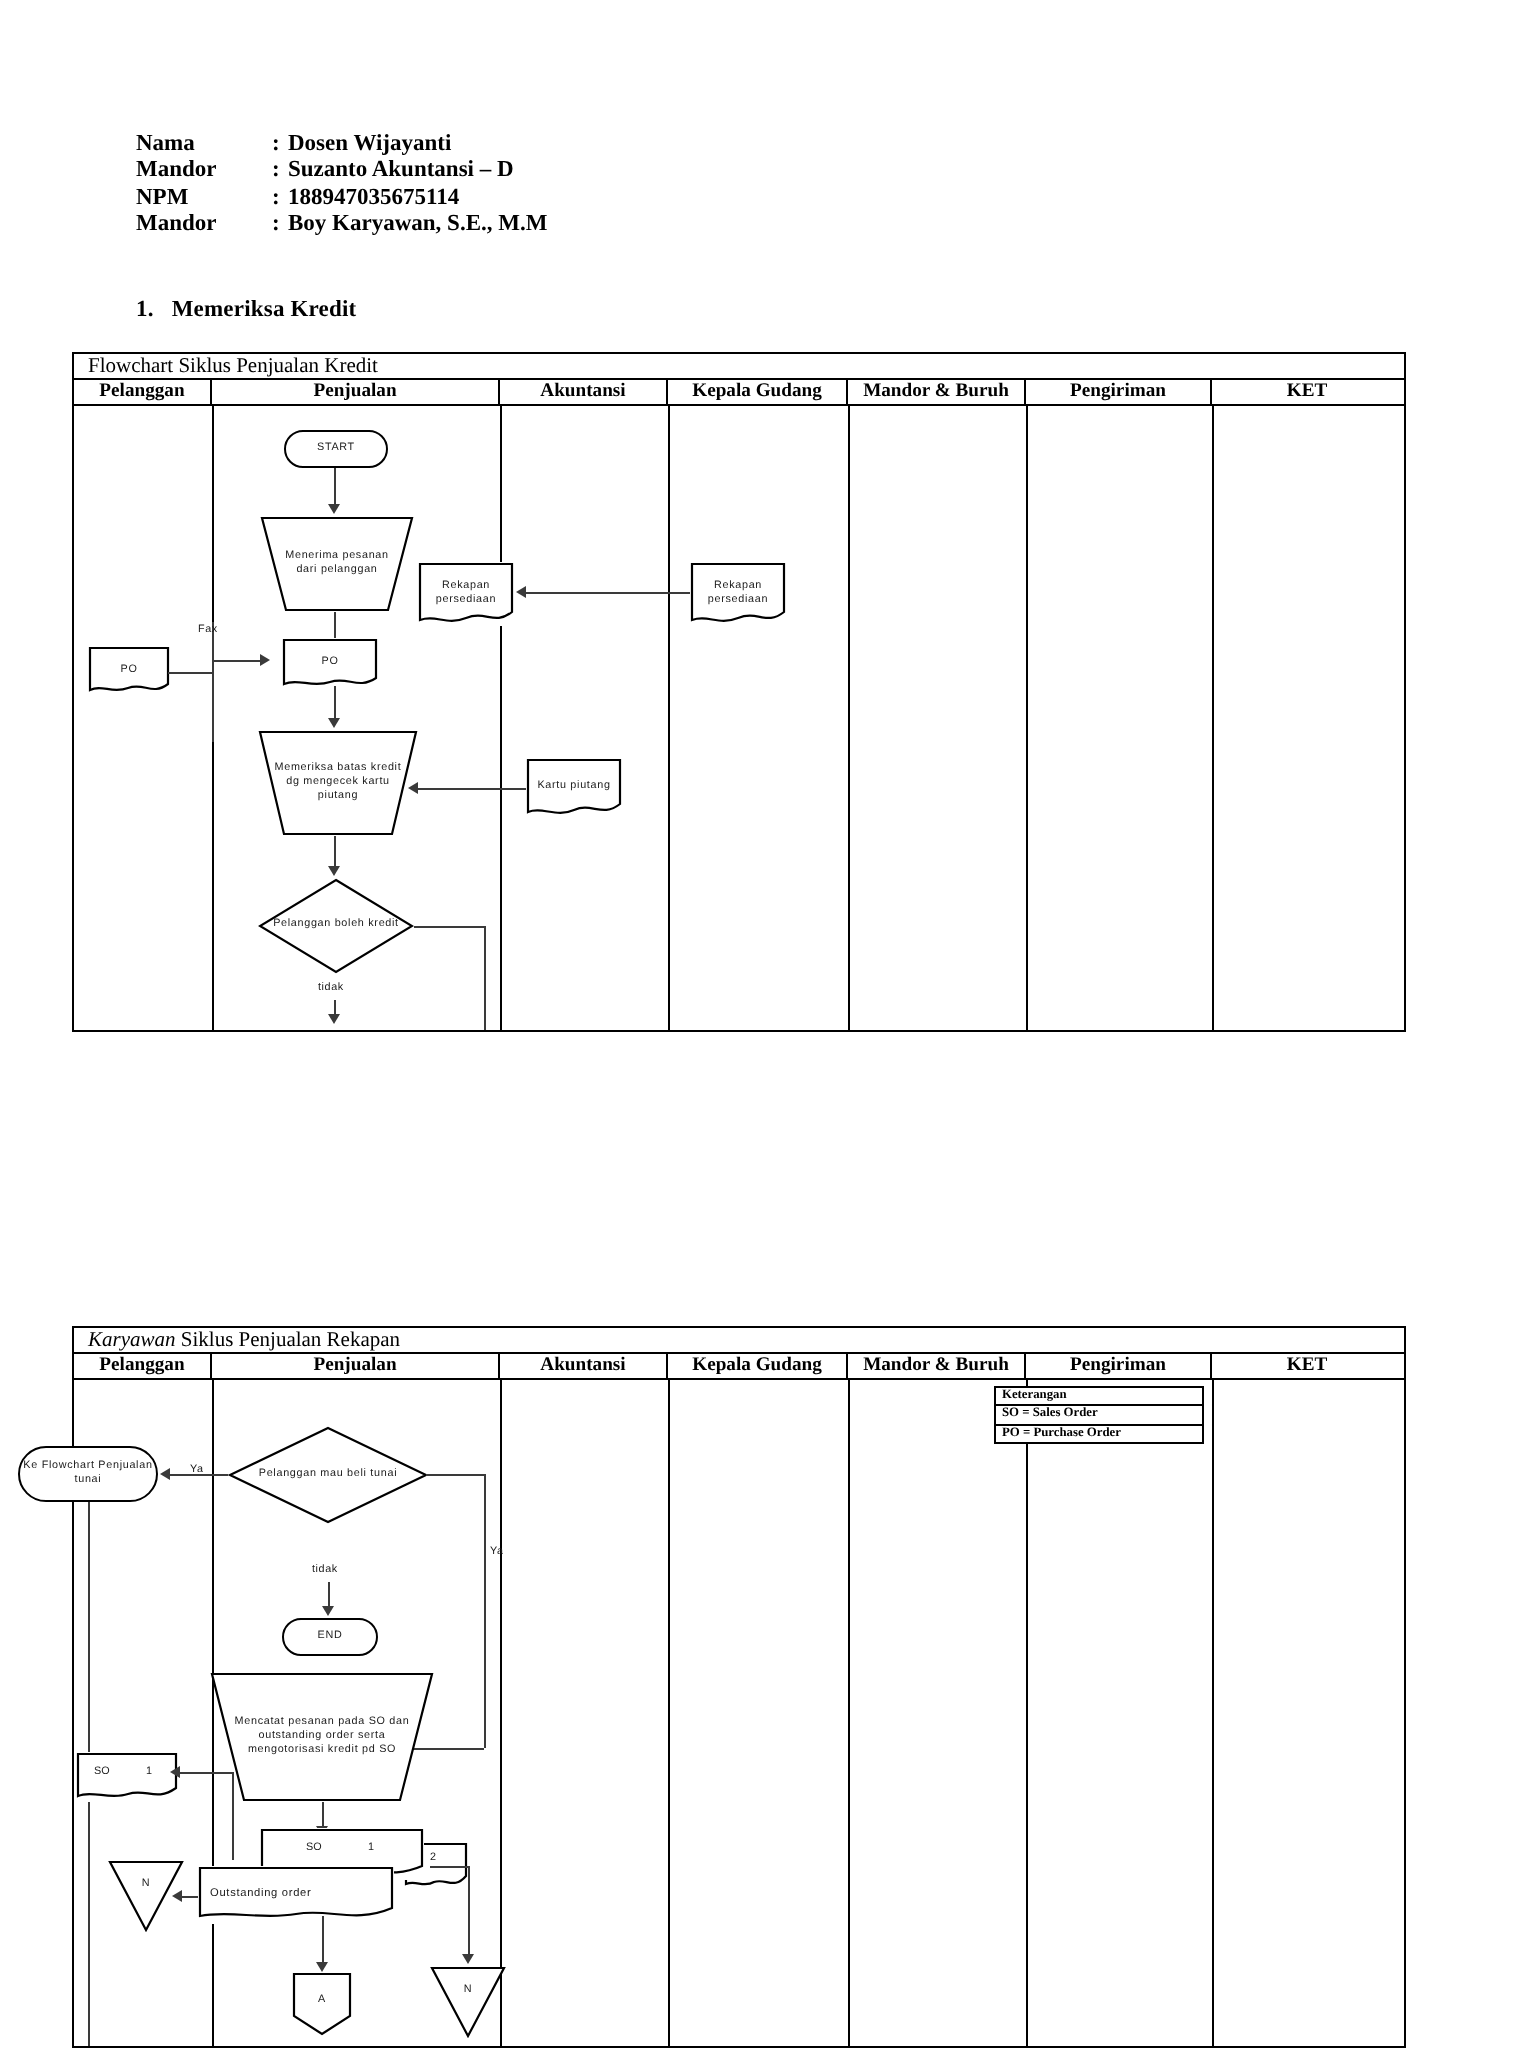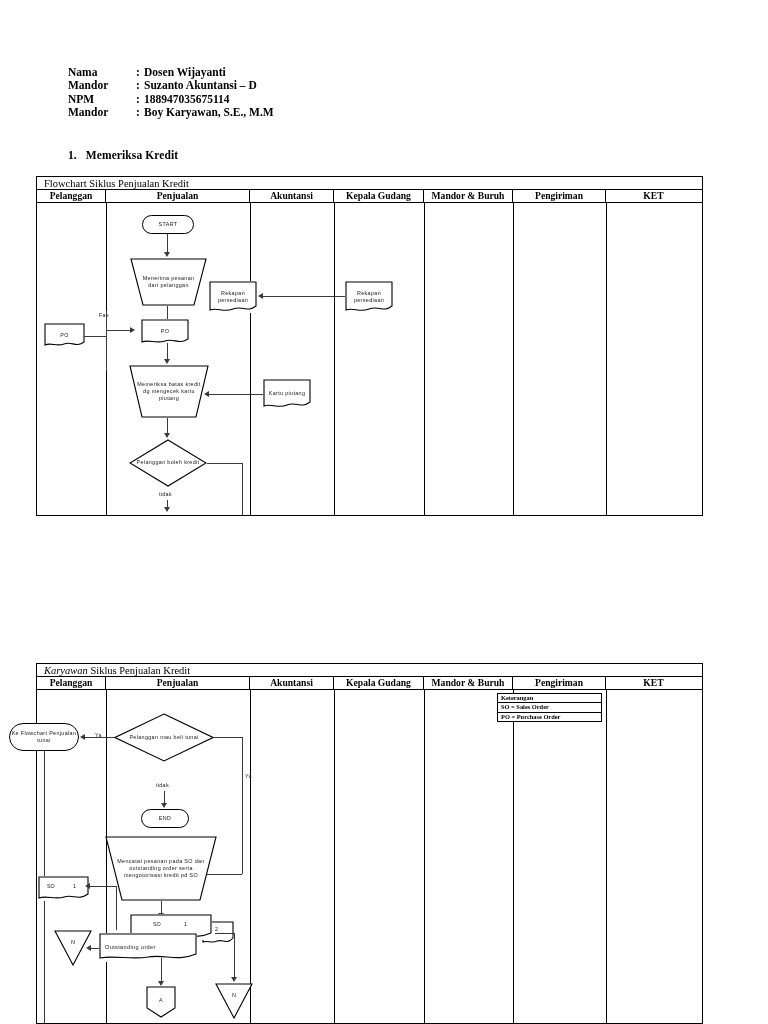--- a/index.html
+++ b/index.html
@@ -312,21 +312,21 @@
     <div class="arrow down" style="left:127px; top:304px;"></div>
 
     <div class="ln h" style="left:170px; top:260px; width:35px;"></div>
     <div class="ln v" style="left:205px; top:260px; height:52px;"></div>
   </div>
 </div>
 
 <div class="fc" style="left:36px; top:663px; width:667px; height:361px;">
 
   <div class="fc-title">
-    <span class="ital">Karyawan</span><span> Siklus Penjualan Kredit</span>
+    <span class="ital">Karyawan</span><span> Siklus Penjualan Rekapan</span>
   </div>
 
   <div class="fc-head">
     <div class="cell" style="width:69px">Pelanggan</div>
     <div class="cell" style="width:144px">Penjualan</div>
     <div class="cell" style="width:84px">Akuntansi</div>
     <div class="cell" style="width:90px">Kepala Gudang</div>
     <div class="cell" style="width:89px">Mandor &amp; Buruh</div>
     <div class="cell" style="width:93px">Pengiriman</div>
     <div class="cell" style="width:95px">KET</div>

